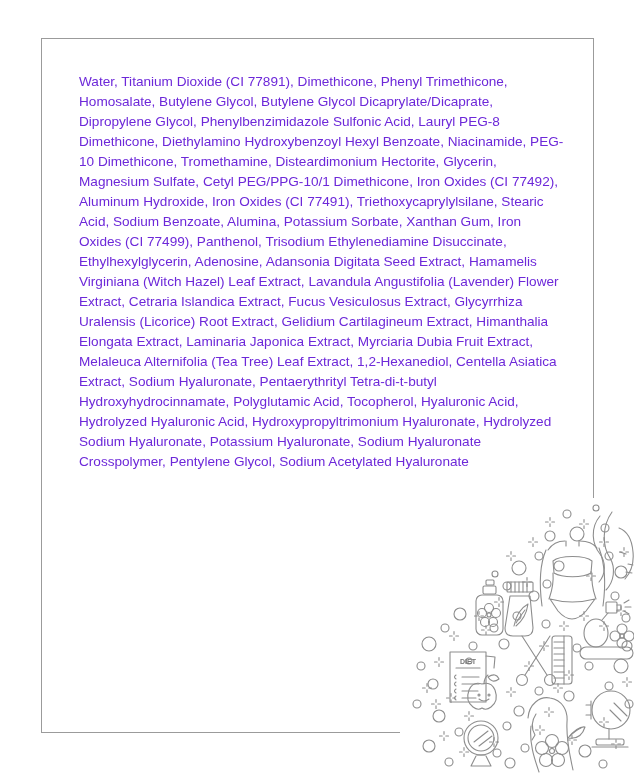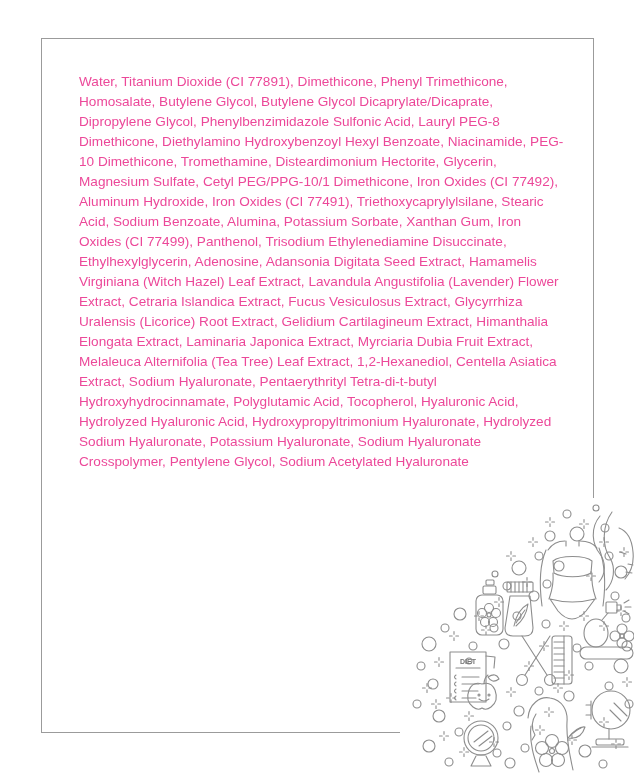--- a/index.html
+++ b/index.html
@@ -24,21 +24,21 @@
     border: 1px solid #9b9b9b;
     background: #ffffff;
     box-sizing: border-box;
   }
   .ingredients {
     position: absolute;
     left: 37px;
     top: 33px;
     width: 487px;
     margin: 0;
-    color: #ec4899;
+    color: #6d28d9;
     font-size: 13.6px;
     line-height: 20px;
     font-weight: 400;
   }
   .illustration {
     position: absolute;
     left: 400px;
     top: 498px;
     width: 234px;
     height: 276px;

